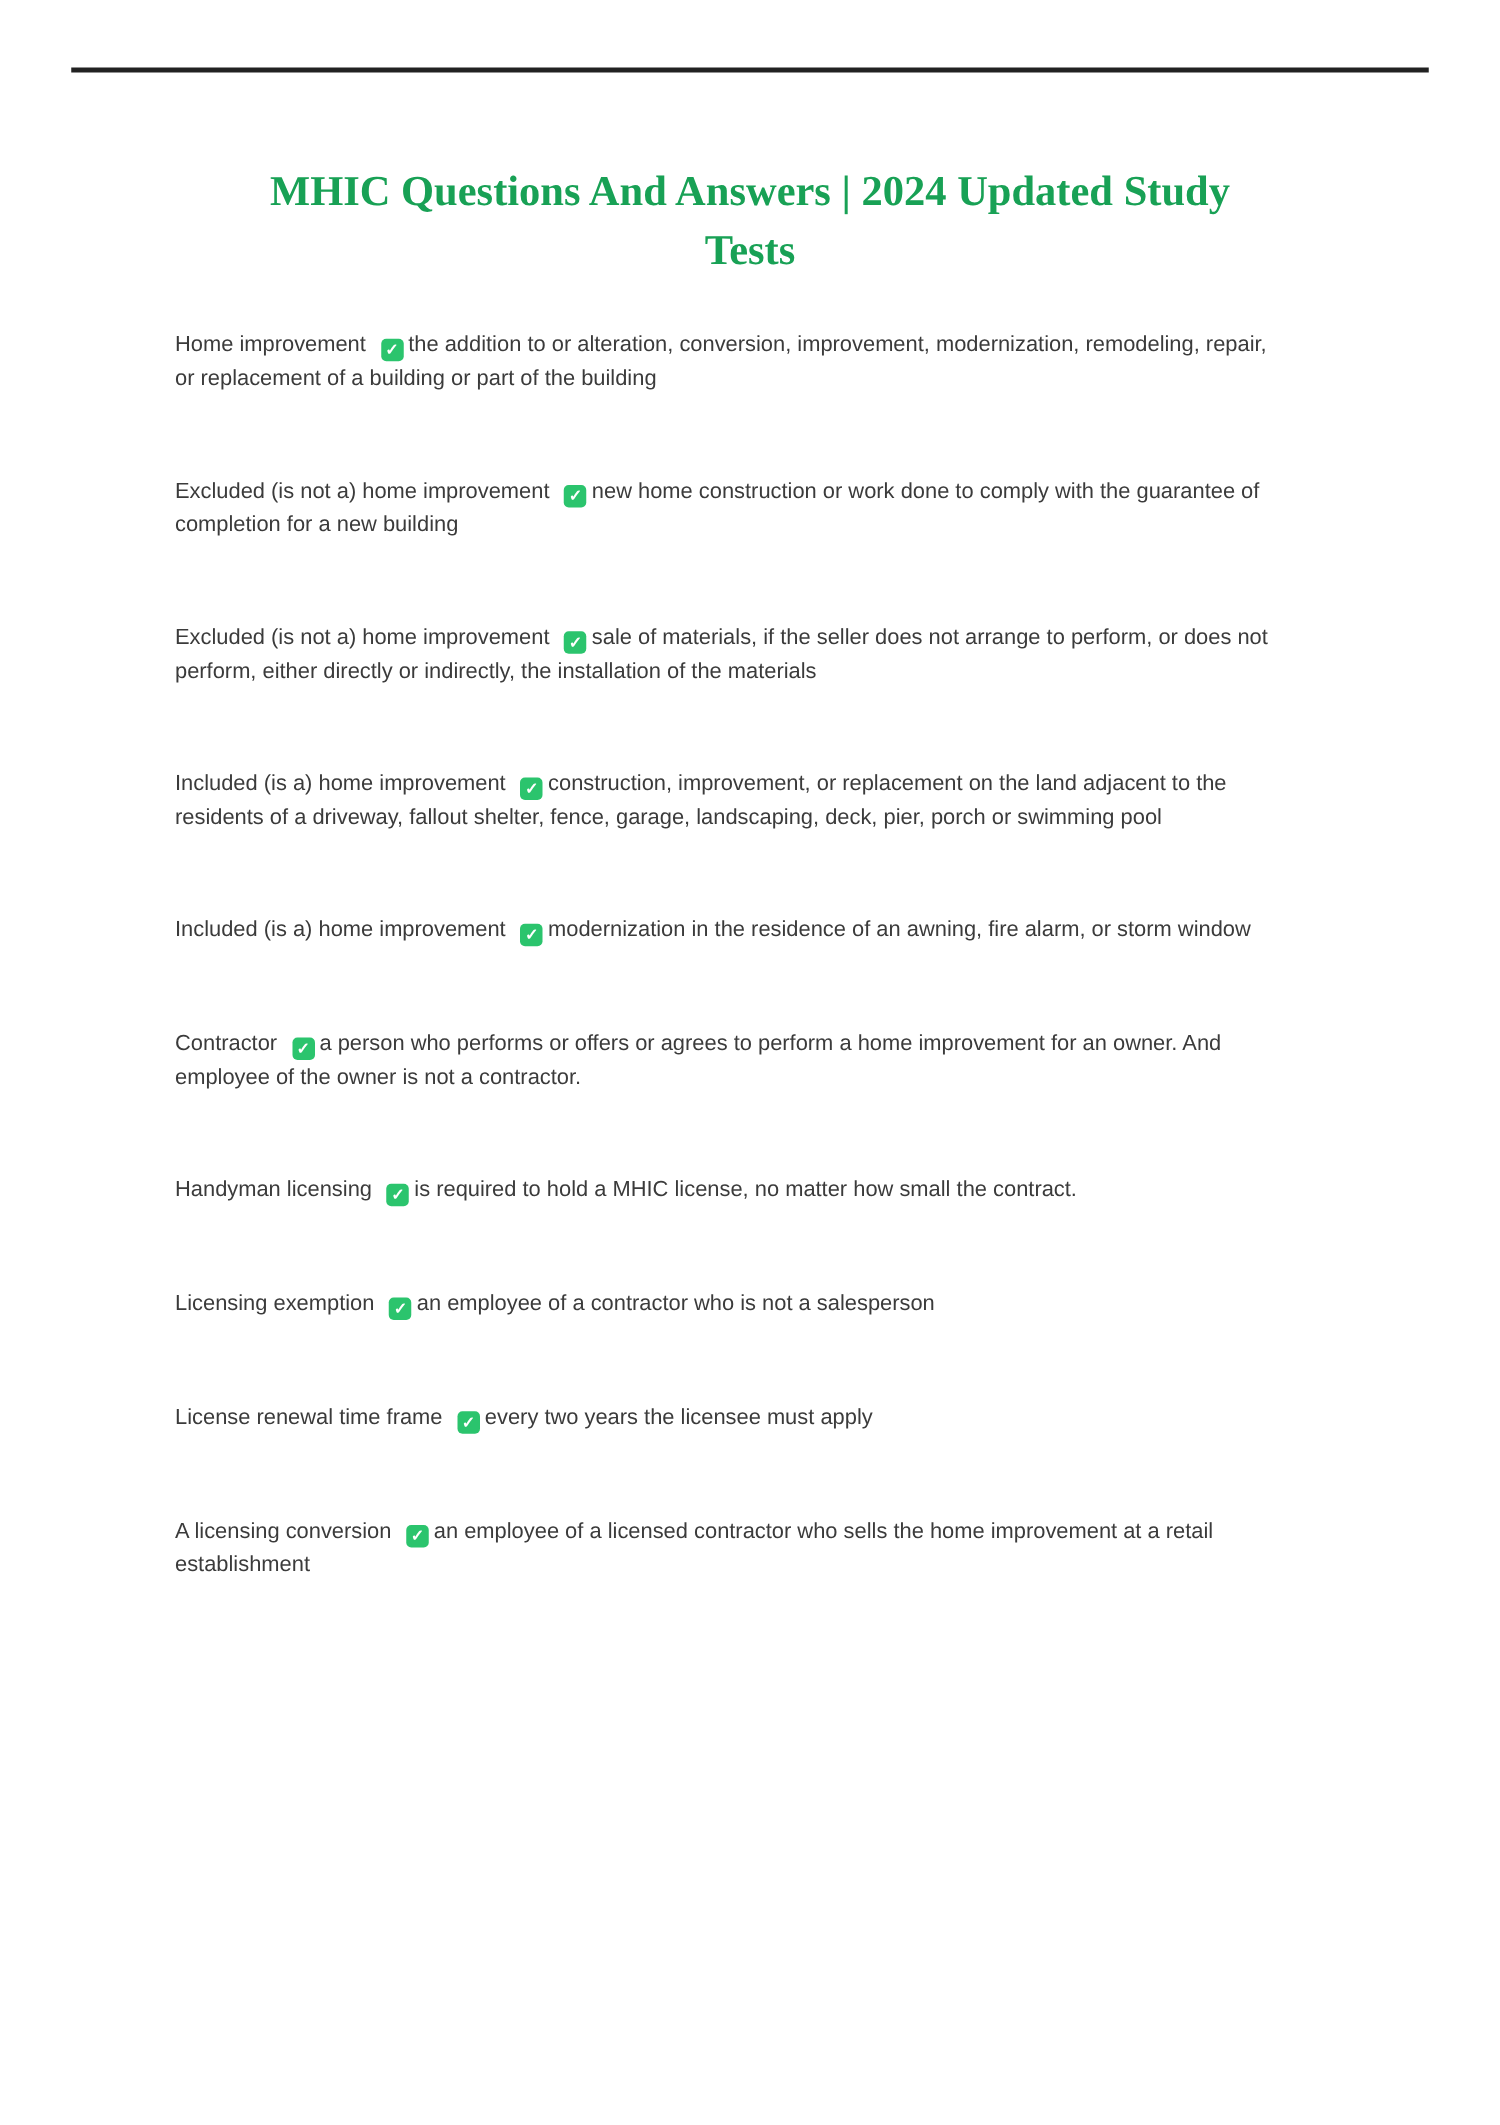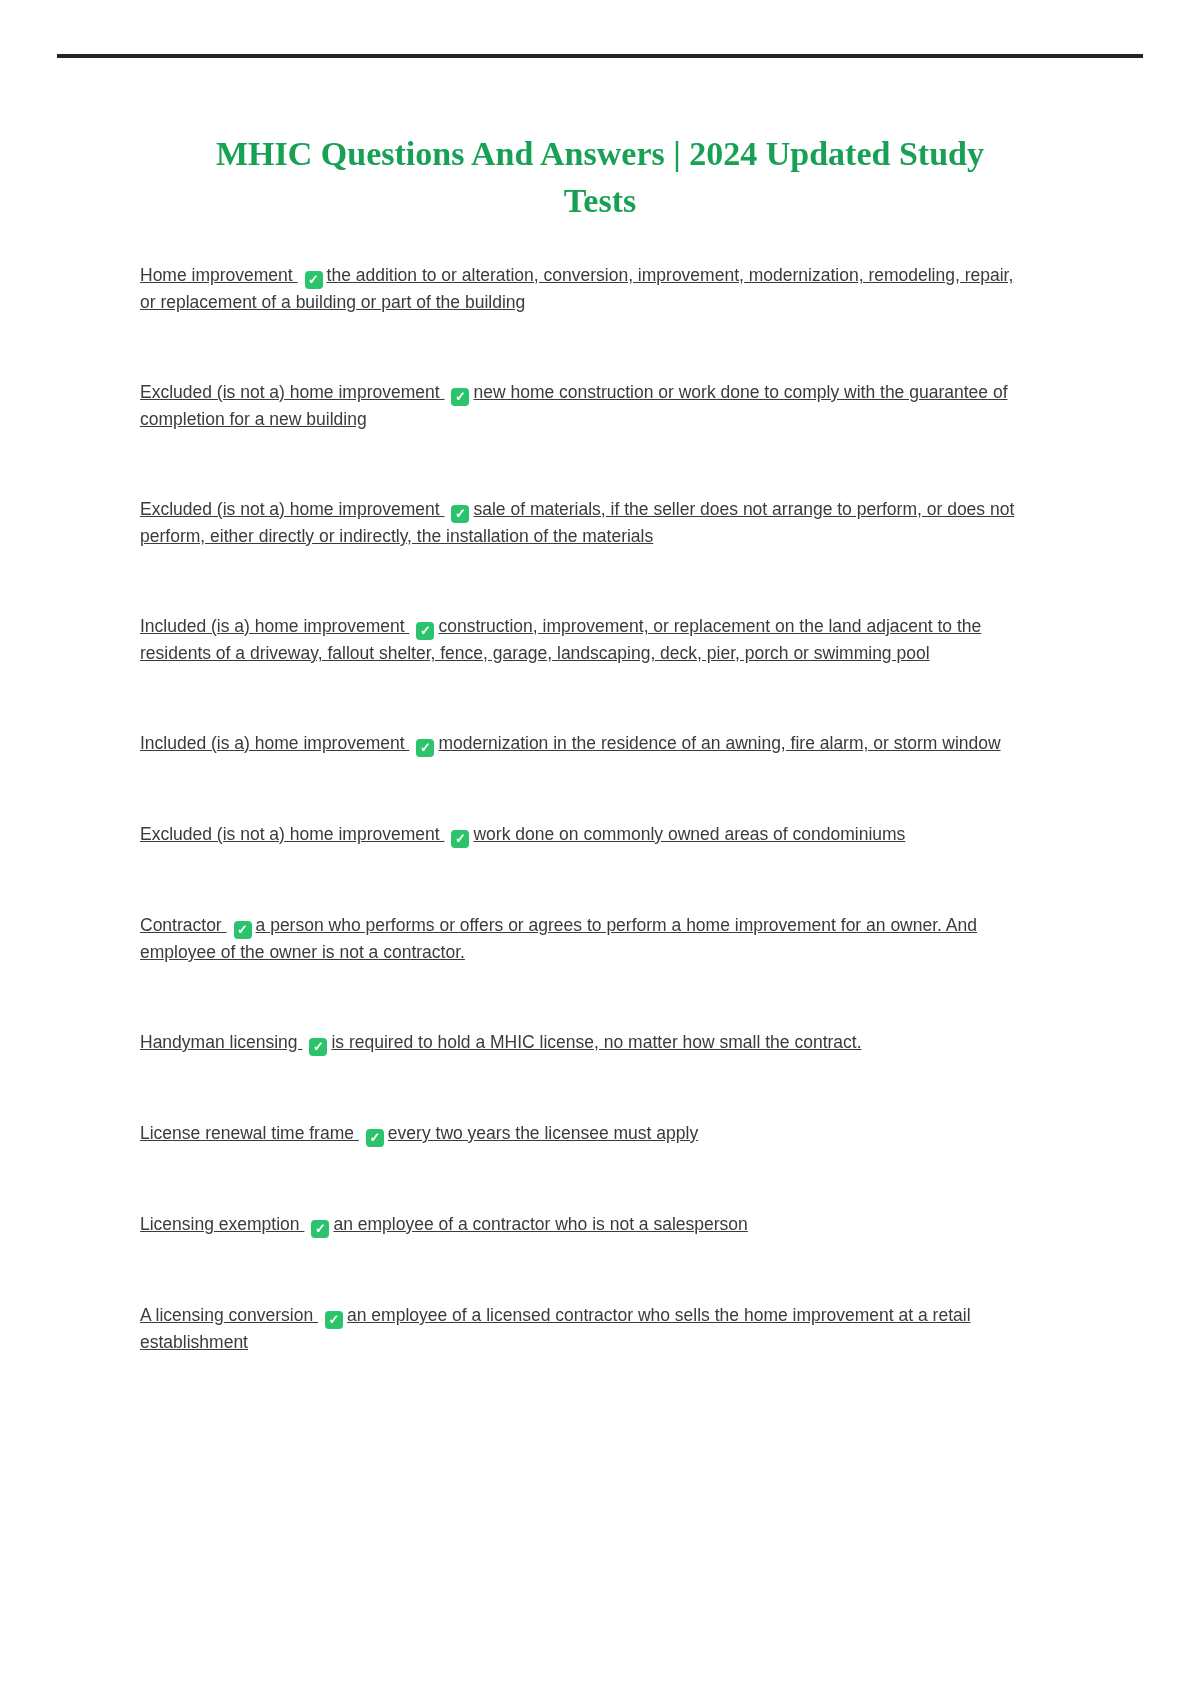--- a/index.html
+++ b/index.html
@@ -42,21 +42,20 @@
     position: absolute;
     top: 262px;
     left: 140px;
     width: 965px;
   }
   .qa {
     margin: 0 0 64px 0;
     font-size: 17.5px;
     line-height: 26px;
     color: var(--text_color, #3b3b3b);
-    text-decoration: underline;
   }
   .term { white-space: pre-wrap; }
   .def  { white-space: pre-wrap; }
   .check {
     display: inline-block;
     width: 18px;
     height: 18px;
     background: var(--check_green, #2bc46d);
     border-radius: 4px;
     color: #ffffff;
@@ -83,29 +82,28 @@
 completion for a new building</span></p>
 
   <p class="qa"><span class="term">Excluded (is not a) home improvement </span><span class="check">✓</span><span class="def">sale of materials, if the seller does not arrange to perform, or does not
 perform, either directly or indirectly, the installation of the materials</span></p>
 
   <p class="qa"><span class="term">Included (is a) home improvement </span><span class="check">✓</span><span class="def">construction, improvement, or replacement on the land adjacent to the
 residents of a driveway, fallout shelter, fence, garage, landscaping, deck, pier, porch or swimming pool</span></p>
 
   <p class="qa"><span class="term">Included (is a) home improvement </span><span class="check">✓</span><span class="def">modernization in the residence of an awning, fire alarm, or storm window</span></p>
 
-  <p class="qa"><span class="term">Excluded (is not a) home improvement </span><span class="check">✓</span><span class="def">work done on commonly owned areas of condominiums</span></p>
 
   <p class="qa"><span class="term">Contractor </span><span class="check">✓</span><span class="def">a person who performs or offers or agrees to perform a home improvement for an owner. And
 employee of the owner is not a contractor.</span></p>
 
 
   <p class="qa"><span class="term">Handyman licensing </span><span class="check">✓</span><span class="def">is required to hold a MHIC license, no matter how small the contract.</span></p>
 
+  <p class="qa"><span class="term">Licensing exemption </span><span class="check">✓</span><span class="def">an employee of a contractor who is not a salesperson</span></p>
+
   <p class="qa"><span class="term">License renewal time frame </span><span class="check">✓</span><span class="def">every two years the licensee must apply</span></p>
-
-  <p class="qa"><span class="term">Licensing exemption </span><span class="check">✓</span><span class="def">an employee of a contractor who is not a salesperson</span></p>
 
   <p class="qa"><span class="term">A licensing conversion </span><span class="check">✓</span><span class="def">an employee of a licensed contractor who sells the home improvement at a retail
 establishment</span></p>
 </div>
   <div class="rule rule-bottom"></div>
 </div>
 
 </body></html>

